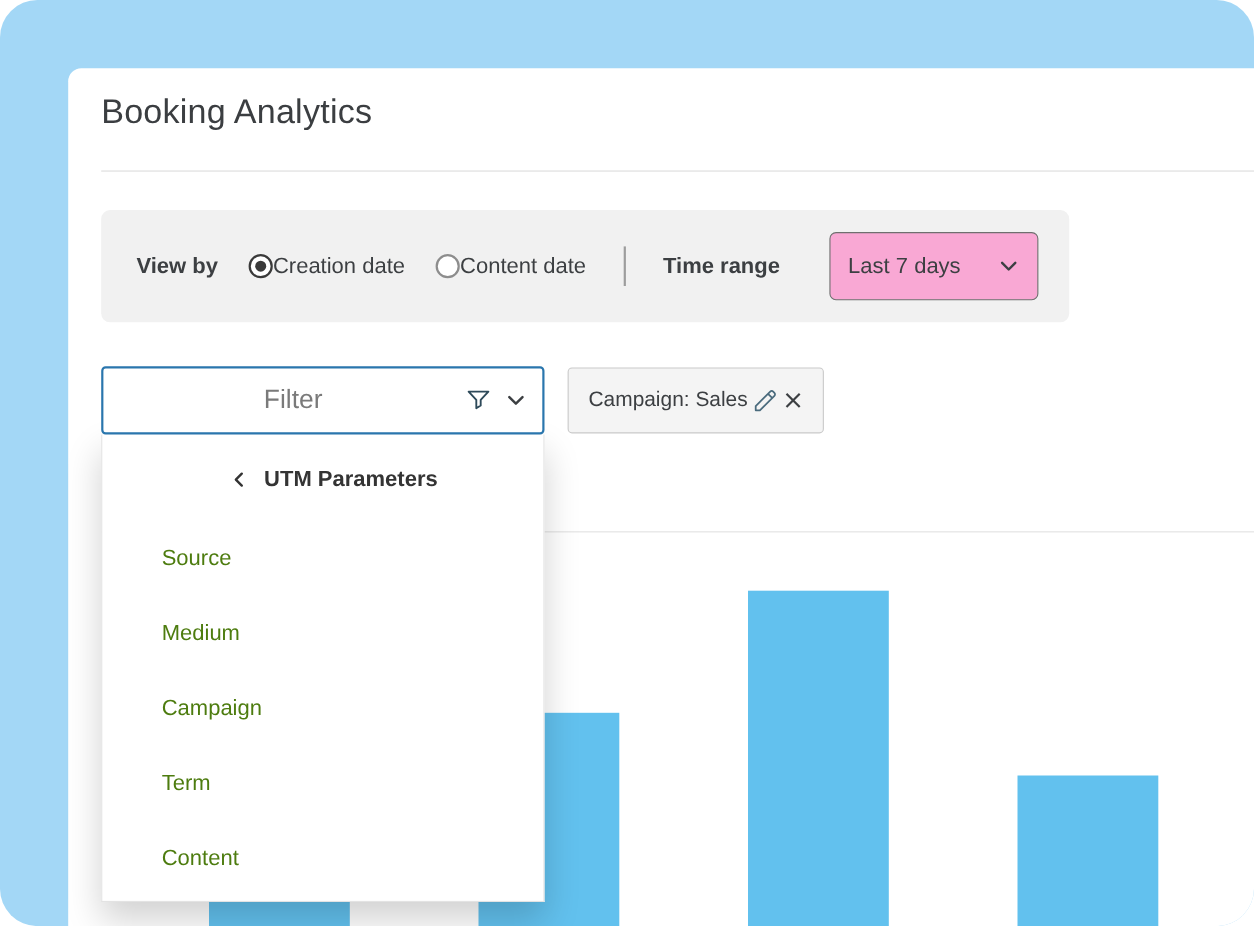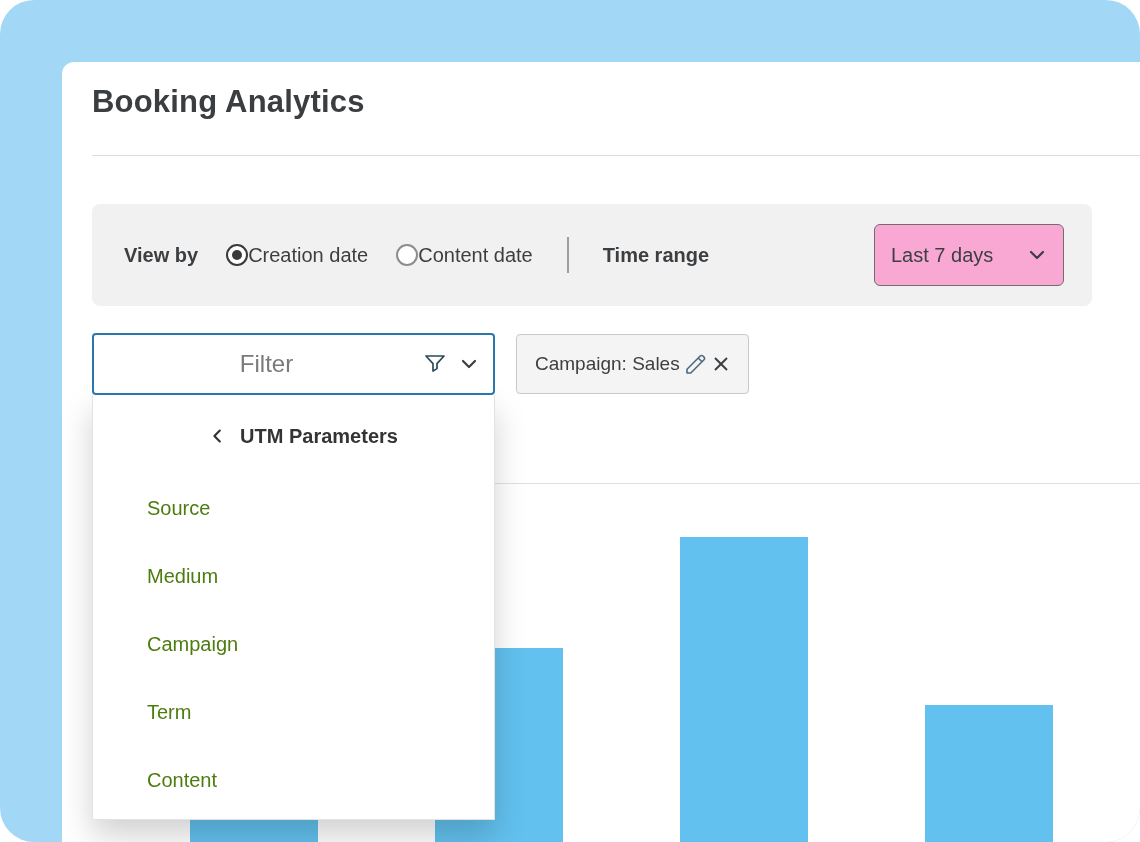--- a/index.html
+++ b/index.html
@@ -9,32 +9,32 @@
     position:relative;width:1140px;height:842px;
     background:#a3d7f6;border-radius:34px;overflow:hidden;
   }
   .window{
     position:absolute;left:62px;top:62px;right:-24px;bottom:-24px;
     background:#ffffff;border-radius:12px 0 0 0;
   }
 
   .page-title{
     position:absolute;left:30px;top:22px;
-    font-size:31px;font-weight:700;color:#3b3e41;letter-spacing:.2px;
+    font-size:31px;font-weight:400;color:#3b3e41;letter-spacing:.2px;
   }
   .title-divider{
     position:absolute;left:30px;right:0;top:93px;height:1px;background:#dcdcdc;
   }
 
   
   .toolbar{
-    position:absolute;left:30px;top:129px;width:1000px;height:102px;
+    position:absolute;left:30px;top:129px;width:880px;height:102px;
     background:#f1f1f1;border-radius:8px;
     display:flex;align-items:center;gap:28px;
-    padding:0 28px 0 32px;font-size:20px;color:#3c3f42;margin-top:13px;
+    padding:0 28px 0 32px;font-size:20px;color:#3c3f42;
   }
   .lbl-bold{font-weight:700;}
   .radio-opt{display:flex;align-items:flex-start;cursor:pointer;}
   .radio{
     width:22px;height:22px;border:2px solid #8d8d8d;border-radius:50%;
     background:#fff;position:relative;flex:none;
   }
   .radio.checked{border-color:#3a3a3a;}
   .radio.checked::after{
     content:"";position:absolute;inset:4px;border-radius:50%;background:#3a3a3a;

